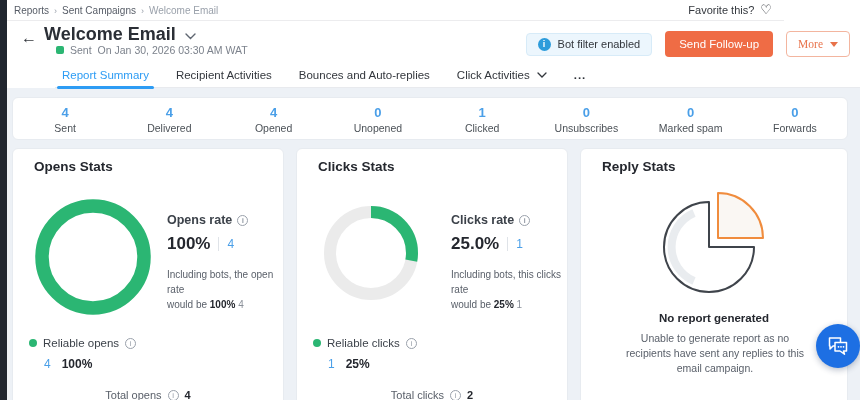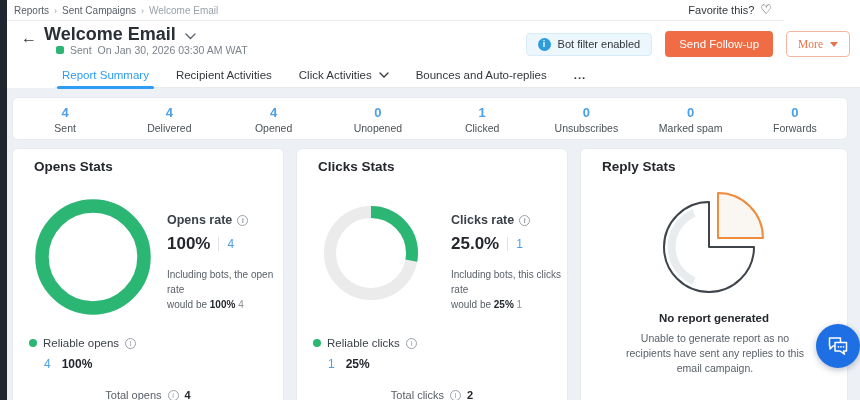--- a/index.html
+++ b/index.html
@@ -140,27 +140,27 @@
   </div>
 
   <div class="tabbar">
     <div class="tab active">
       <span>Report Summary</span>
     </div>
     <div class="tab">
       <span>Recipient Activities</span>
     </div>
     <div class="tab">
+      <span>Bounces and Auto-replies</span>
+    </div>
+    <div class="tab">
       <span>Click Activities</span>
       <svg width="10" height="6" viewBox="0 0 10 6">
           <polyline points="1,1 5,5 9,1" fill="none" stroke="#33373d" stroke-width="1.3" stroke-linecap="round"></polyline>
         </svg>
-    </div>
-    <div class="tab">
-      <span>Bounces and Auto-replies</span>
     </div>
     <div class="tab tab-ellipsis">
       <span>...</span>
     </div>
   </div>
 </div>
 
 <div class="stats-card">
   <div class="stat">
     <div class="stat-value">4</div>

